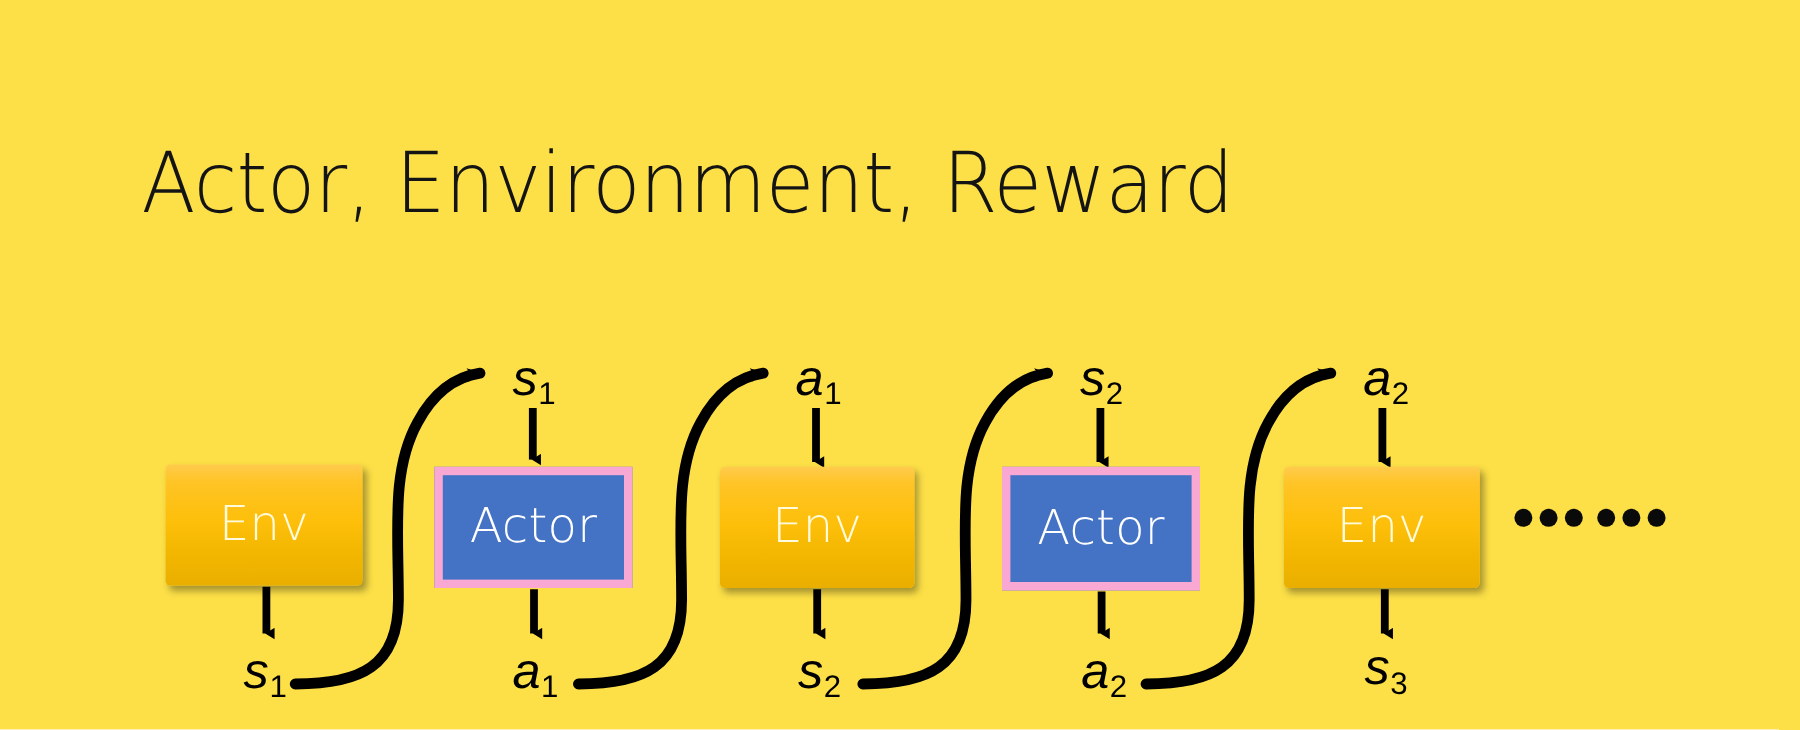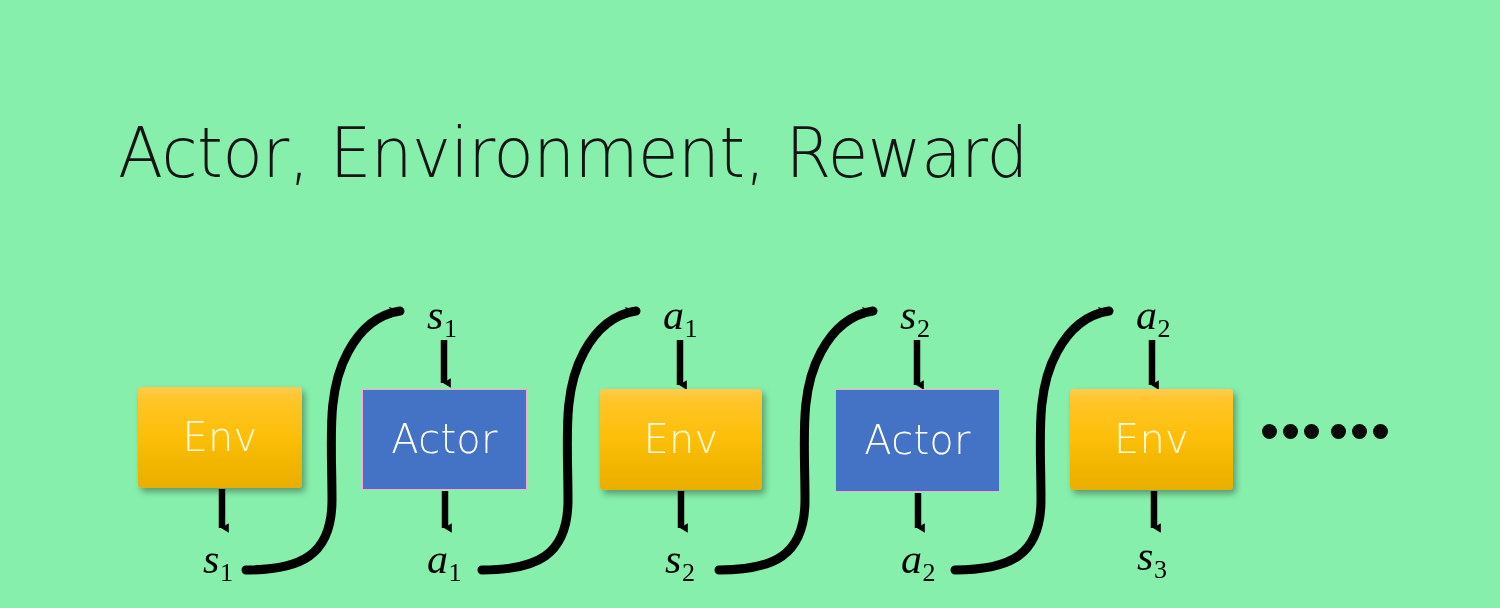--- a/index.html
+++ b/index.html
@@ -13,21 +13,21 @@
     position: relative;
     overflow: hidden;
     font-family: "Liberation Sans", sans-serif;
   }
 
   #slide {
     position: absolute;
     left: 0; top: 0;
     width: 1500px;
     height: 608px;
-    background: #86efac;
+    background: #fde047;
   }
 
   
   #slide-title {
     position: absolute;
     left: 118px;
     top: 118px;
     font-family: "DejaVu Sans", "Liberation Sans", sans-serif;
     font-size: 70px;
     font-weight: 300;
@@ -70,30 +70,30 @@
 
   .node-env {
     background: linear-gradient(180deg, #FFCB4D 0%, #FFC426 14%, #FDBF09 48%, #F2B600 76%, #EAAE00 100%);
     border-radius: 4px;
     box-shadow: 3px 4px 6px rgba(0,0,0,0.34);
     color: #FFFBDC;
   }
 
   .node-actor {
     background: #4472C4;
-    border: 1px solid #f9a8d4;
+    border: 7px solid #f9a8d4;
     border-radius: 0;
     color: #FFFFFF;
     box-shadow: none;
   }
 
   
   .math-label {
     position: absolute;
-    font-family: Liberation Serif, serif;
+    font-family: Liberation Sans, sans-serif;
     font-style: italic;
     font-size: 42px;
     line-height: 1;
     color: #000000;
     white-space: nowrap;
     user-select: none;
   }
   .math-label sub {
     font-size: 0.62em;
     font-style: normal;

